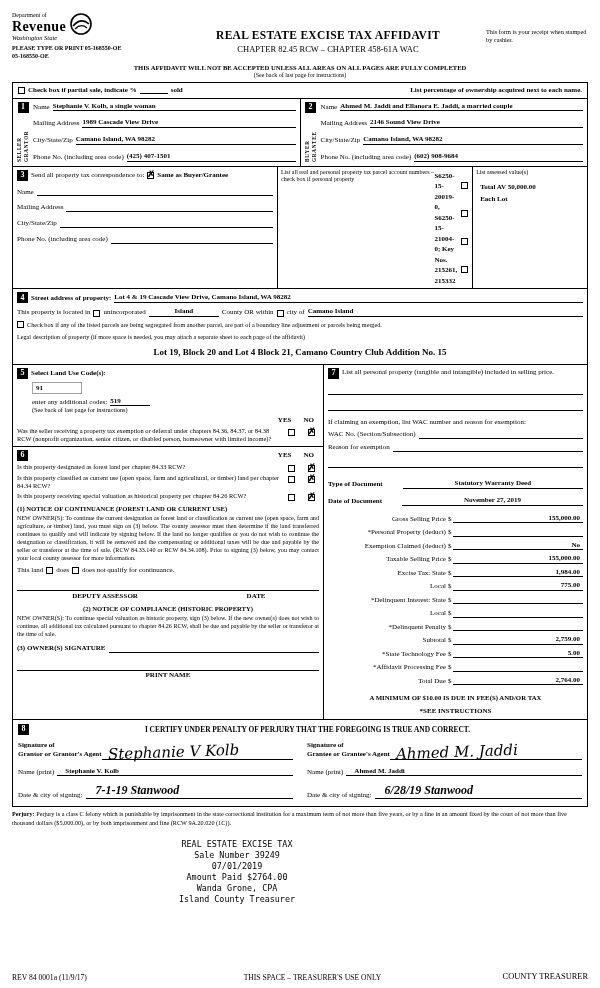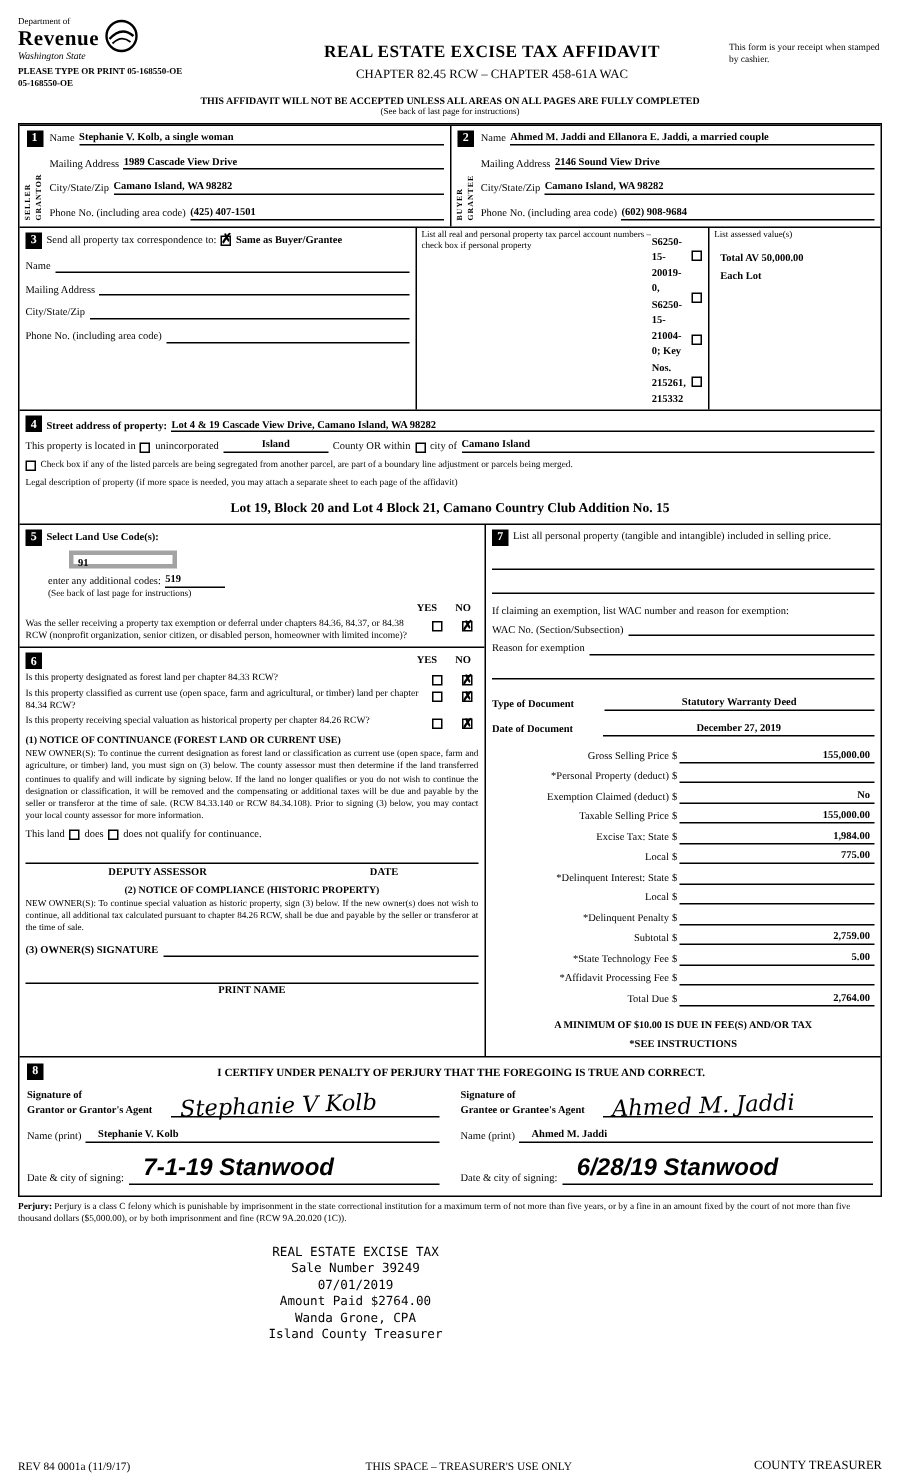--- a/index.html
+++ b/index.html
@@ -56,21 +56,21 @@
   
   .sec4{border-top:1px solid #000;padding:3px 4px;display:flex;flex-direction:column;gap:4px}
   .w70{width:70px}
   .legal{font-size:9px;margin:3px 0 2px}
   
   .cols567{display:flex;border-top:1px solid #000}
   .col56{width:54%}
   .col7{width:46%;border-left:1px solid #000;padding:3px 4px;display:flex;flex-direction:column;gap:4px}
   .sec5{padding:3px 4px}
   .sec6{border-top:1px solid #000;padding:3px 4px}
-  .codebox{border:3px solid #a3a3a3;width:72px;height:12px;margin:3px 0 3px 29px;padding:1px 3px}
+  .codebox{border:1px solid #a3a3a3;width:50px;height:12px;margin:3px 0 3px 15px;padding:1px 3px}
   .indent{margin-left:15px}
   .yesno{display:flex;justify-content:flex-end;gap:12px;padding-right:5px;font-weight:bold;margin-top:2px}
   .qrow{display:flex;gap:5px;align-items:flex-start;margin-top:2px}
   .qtext{flex:1;font-size:6.4px}
   .qcbs{display:flex;gap:13px;padding:2px 4px 0 0;flex:none}
   .s6top{display:flex;align-items:center}
   .s6top .yn{margin-left:auto;display:flex;gap:12px;padding-right:5px;font-weight:bold}
   .ntitle{font-weight:bold;font-size:6.6px;margin-top:4px}
   .nbody{font-size:6.1px;text-align:justify;line-height:1.32;margin-top:1px}
   .depline{border-bottom:1px solid #000;height:12px;margin-top:4px}
@@ -85,28 +85,28 @@
   .mrow{display:flex;align-items:flex-end;gap:2px;height:13.5px}
   .mlab{width:118px;text-align:right;flex:none}
   .mdollar{flex:none}
   .mval{flex:1;border-bottom:1px solid #000;text-align:right;font-weight:bold;padding-right:3px;min-height:8px}
   .minnote{margin-top:5px;font-size:6.8px}
   
   .sec8{border-top:1px solid #000;padding:4px 5px 7px}
   .cert{display:flex;align-items:center;gap:4px}
   .certtxt{flex:1;text-align:center;font-weight:bold;font-size:7.4px}
   .sigrow{display:flex;gap:14px;margin-top:5px}
-  .sighalf{flex:1;display:flex;align-items:flex-end;gap:12px}
+  .sighalf{flex:1;display:flex;align-items:flex-end;gap:0}
   .siglabs{flex:none;font-weight:bold;line-height:1.35}
   .sigline{flex:1;border-bottom:1px solid #000;position:relative;height:20px}
   .sig{font-family:"DejaVu Serif",serif;font-style:italic;font-size:15px;position:absolute;left:6px;bottom:-3px;
        white-space:nowrap;transform:rotate(-2deg)}
   .ndrow{display:flex;gap:14px;margin-top:7px}
   .ndhalf{flex:1;display:flex;align-items:flex-end;gap:3px}
-  .hand{font-family:Liberation Sans, sans-serif;font-style:italic;font-size:16px;font-weight:bold;padding-left:10px;white-space:nowrap}
+  .hand{font-family:Liberation Serif, serif;font-style:italic;font-size:12px;font-weight:bold;padding-left:10px;white-space:nowrap}
   
   .perjury{font-size:6.2px;line-height:1.35;margin-top:3px}
   .stamp{margin:12px 0 0 100px;width:250px;text-align:center;font-family:"DejaVu Sans Mono",monospace;
          font-size:8.4px;line-height:1.3}
   .footer{margin-top:auto;display:flex;align-items:flex-end;padding-top:8px}
   .footer .fl{width:175px;font-size:7.6px}
   .footer .fc{flex:1;text-align:center;font-size:7.6px}
   .footer .fr{width:150px;text-align:right;font-size:8.4px}
 </style>
 </head>
@@ -137,20 +137,27 @@
       <div class="title">REAL ESTATE EXCISE TAX AFFIDAVIT</div>
       <div class="subtitle">CHAPTER 82.45 RCW – CHAPTER 458-61A WAC</div>
     </div>
     <div class="hdr-right">This form is your receipt when stamped by cashier.</div>
   </div>
   <div class="warning bold center">THIS AFFIDAVIT WILL NOT BE ACCEPTED UNLESS ALL AREAS ON ALL PAGES ARE FULLY COMPLETED</div>
   <div class="seeback center">(See back of last page for instructions)</div>
 
   <div class="formbox">
 
+    <div class="psale">
+      <span class="cb"></span>
+      <span class="bold">Check box if partial sale, indicate %</span>
+      <span class="ul" style="width:28px"></span>
+      <span class="bold">sold</span>
+      <span class="bold pright">List percentage of ownership acquired next to each name.</span>
+    </div>
 
     <div class="cols12">
       <div class="party">
         <div class="side">
           <span class="numbox">1</span>
           <div class="vwrap">
             <span class="vlabel">SELLER</span>
             <span class="vlabel">GRANTOR</span>
           </div>
         </div>
@@ -369,21 +376,21 @@
             <span>Reason for exemption</span>
             <span class="ul grow"></span>
           </div>
         <div class="blank"></div>
         <div class="docrow" style="margin-top:4px">
           <span class="bold">Type of Document</span>
           <span class="ul fill grow center">Statutory Warranty Deed</span>
         </div>
         <div class="docrow">
           <span class="bold">Date of Document</span>
-          <span class="ul fill grow center">December 27, 2019</span>
+          <span class="ul fill grow center">November 27, 2019</span>
         </div>
 
         <div>
           <div class="mrow">
               <span class="mlab">Gross Selling Price</span>
               <span class="mdollar">$</span>
               <span class="mval">155,000.00</span>
             </div>
           <div class="mrow">
               <span class="mlab">*Personal Property (deduct)</span>

